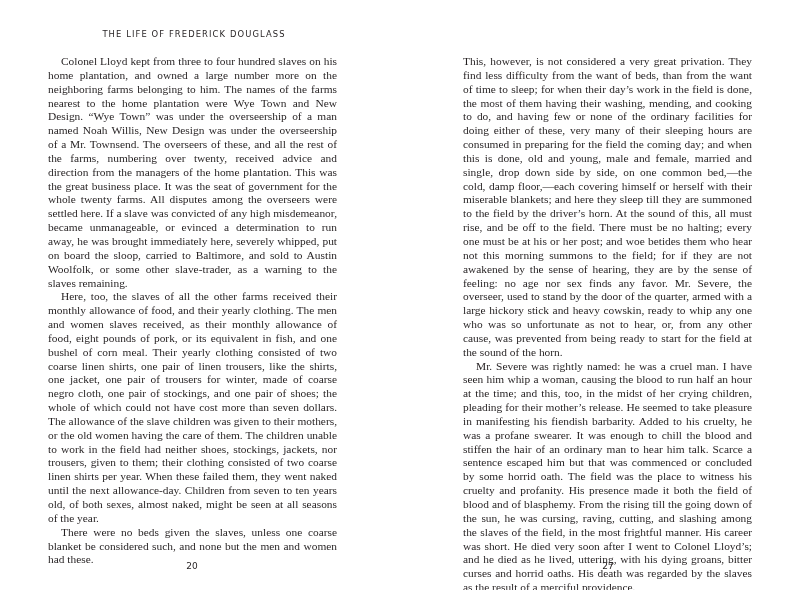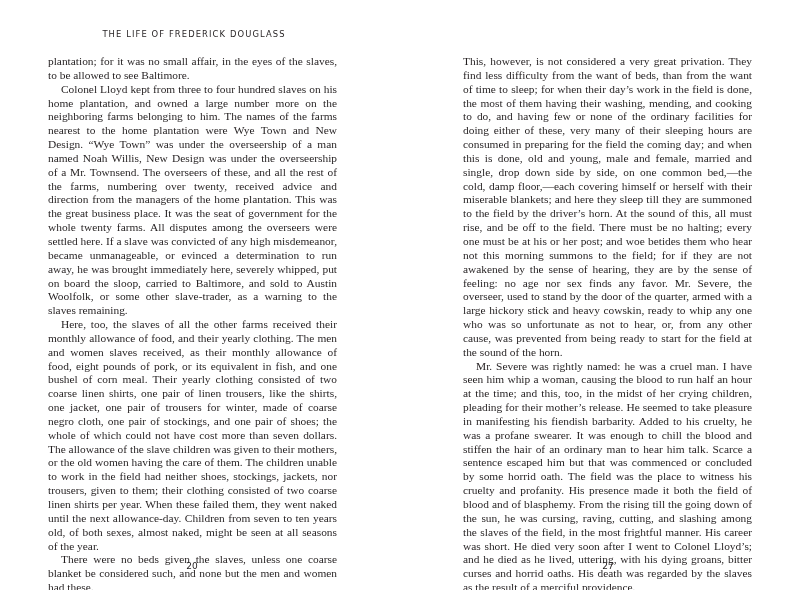--- a/index.html
+++ b/index.html
@@ -29,21 +29,20 @@
   }
   .page.left .folio { left: 42px; }
   .page.right .folio { left: 58px; }
 </style>
 </head>
 <body>
 
 <div class="page left">
   <div class="running-head">THE LIFE OF FREDERICK DOUGLASS</div>
   <div class="body">
-    <p class="noindent">plantation; for it was no small affair, in the eyes of the slaves, to be allowed to see Baltimore.</p>
     <p>Colonel Lloyd kept from three to four hundred slaves on his home plantation, and owned a large number more on the neighboring farms belonging to him. The names of the farms nearest to the home plantation were Wye Town and New Design. “Wye Town” was under the overseership of a man named Noah Willis, New Design was under the overseership of a Mr. Townsend. The overseers of these, and all the rest of the farms, numbering over twenty, received advice and direction from the managers of the home plantation. This was the great business place. It was the seat of government for the whole twenty farms. All disputes among the overseers were settled here. If a slave was convicted of any high misdemeanor, became unmanageable, or evinced a determination to run away, he was brought immediately here, severely whipped, put on board the sloop, carried to Baltimore, and sold to Austin Woolfolk, or some other slave-trader, as a warning to the slaves remaining.</p>
     <p>Here, too, the slaves of all the other farms received their monthly allowance of food, and their yearly clothing. The men and women slaves received, as their monthly allowance of food, eight pounds of pork, or its equivalent in fish, and one bushel of corn meal. Their yearly clothing consisted of two coarse linen shirts, one pair of linen trousers, like the shirts, one jacket, one pair of trousers for winter, made of coarse negro cloth, one pair of stockings, and one pair of shoes; the whole of which could not have cost more than seven dollars. The allowance of the slave children was given to their mothers, or the old women having the care of them. The children unable to work in the field had neither shoes, stockings, jackets, nor trousers, given to them; their clothing consisted of two coarse linen shirts per year. When these failed them, they went naked until the next allowance-day. Children from seven to ten years old, of both sexes, almost naked, might be seen at all seasons of the year.</p>
     <p>There were no beds given the slaves, unless one coarse blanket be considered such, and none but the men and women had these.</p>
   </div>
   <div class="folio">20</div>
 </div>
 
 <div class="page right">
   <div class="body">
     <p class="noindent">This, however, is not considered a very great privation. They find less difficulty from the want of beds, than from the want of time to sleep; for when their day’s work in the field is done, the most of them having their washing, mending, and cooking to do, and having few or none of the ordinary facilities for doing either of these, very many of their sleeping hours are consumed in preparing for the field the coming day; and when this is done, old and young, male and female, married and single, drop down side by side, on one common bed,—the cold, damp floor,—each covering himself or herself with their miserable blankets; and here they sleep till they are summoned to the field by the driver’s horn. At the sound of this, all must rise, and be off to the field. There must be no halting; every one must be at his or her post; and woe betides them who hear not this morning summons to the field; for if they are not awakened by the sense of hearing, they are by the sense of feeling: no age nor sex finds any favor. Mr. Severe, the overseer, used to stand by the door of the quarter, armed with a large hickory stick and heavy cowskin, ready to whip any one who was so unfortunate as not to hear, or, from any other cause, was prevented from being ready to start for the field at the sound of the horn.</p>

